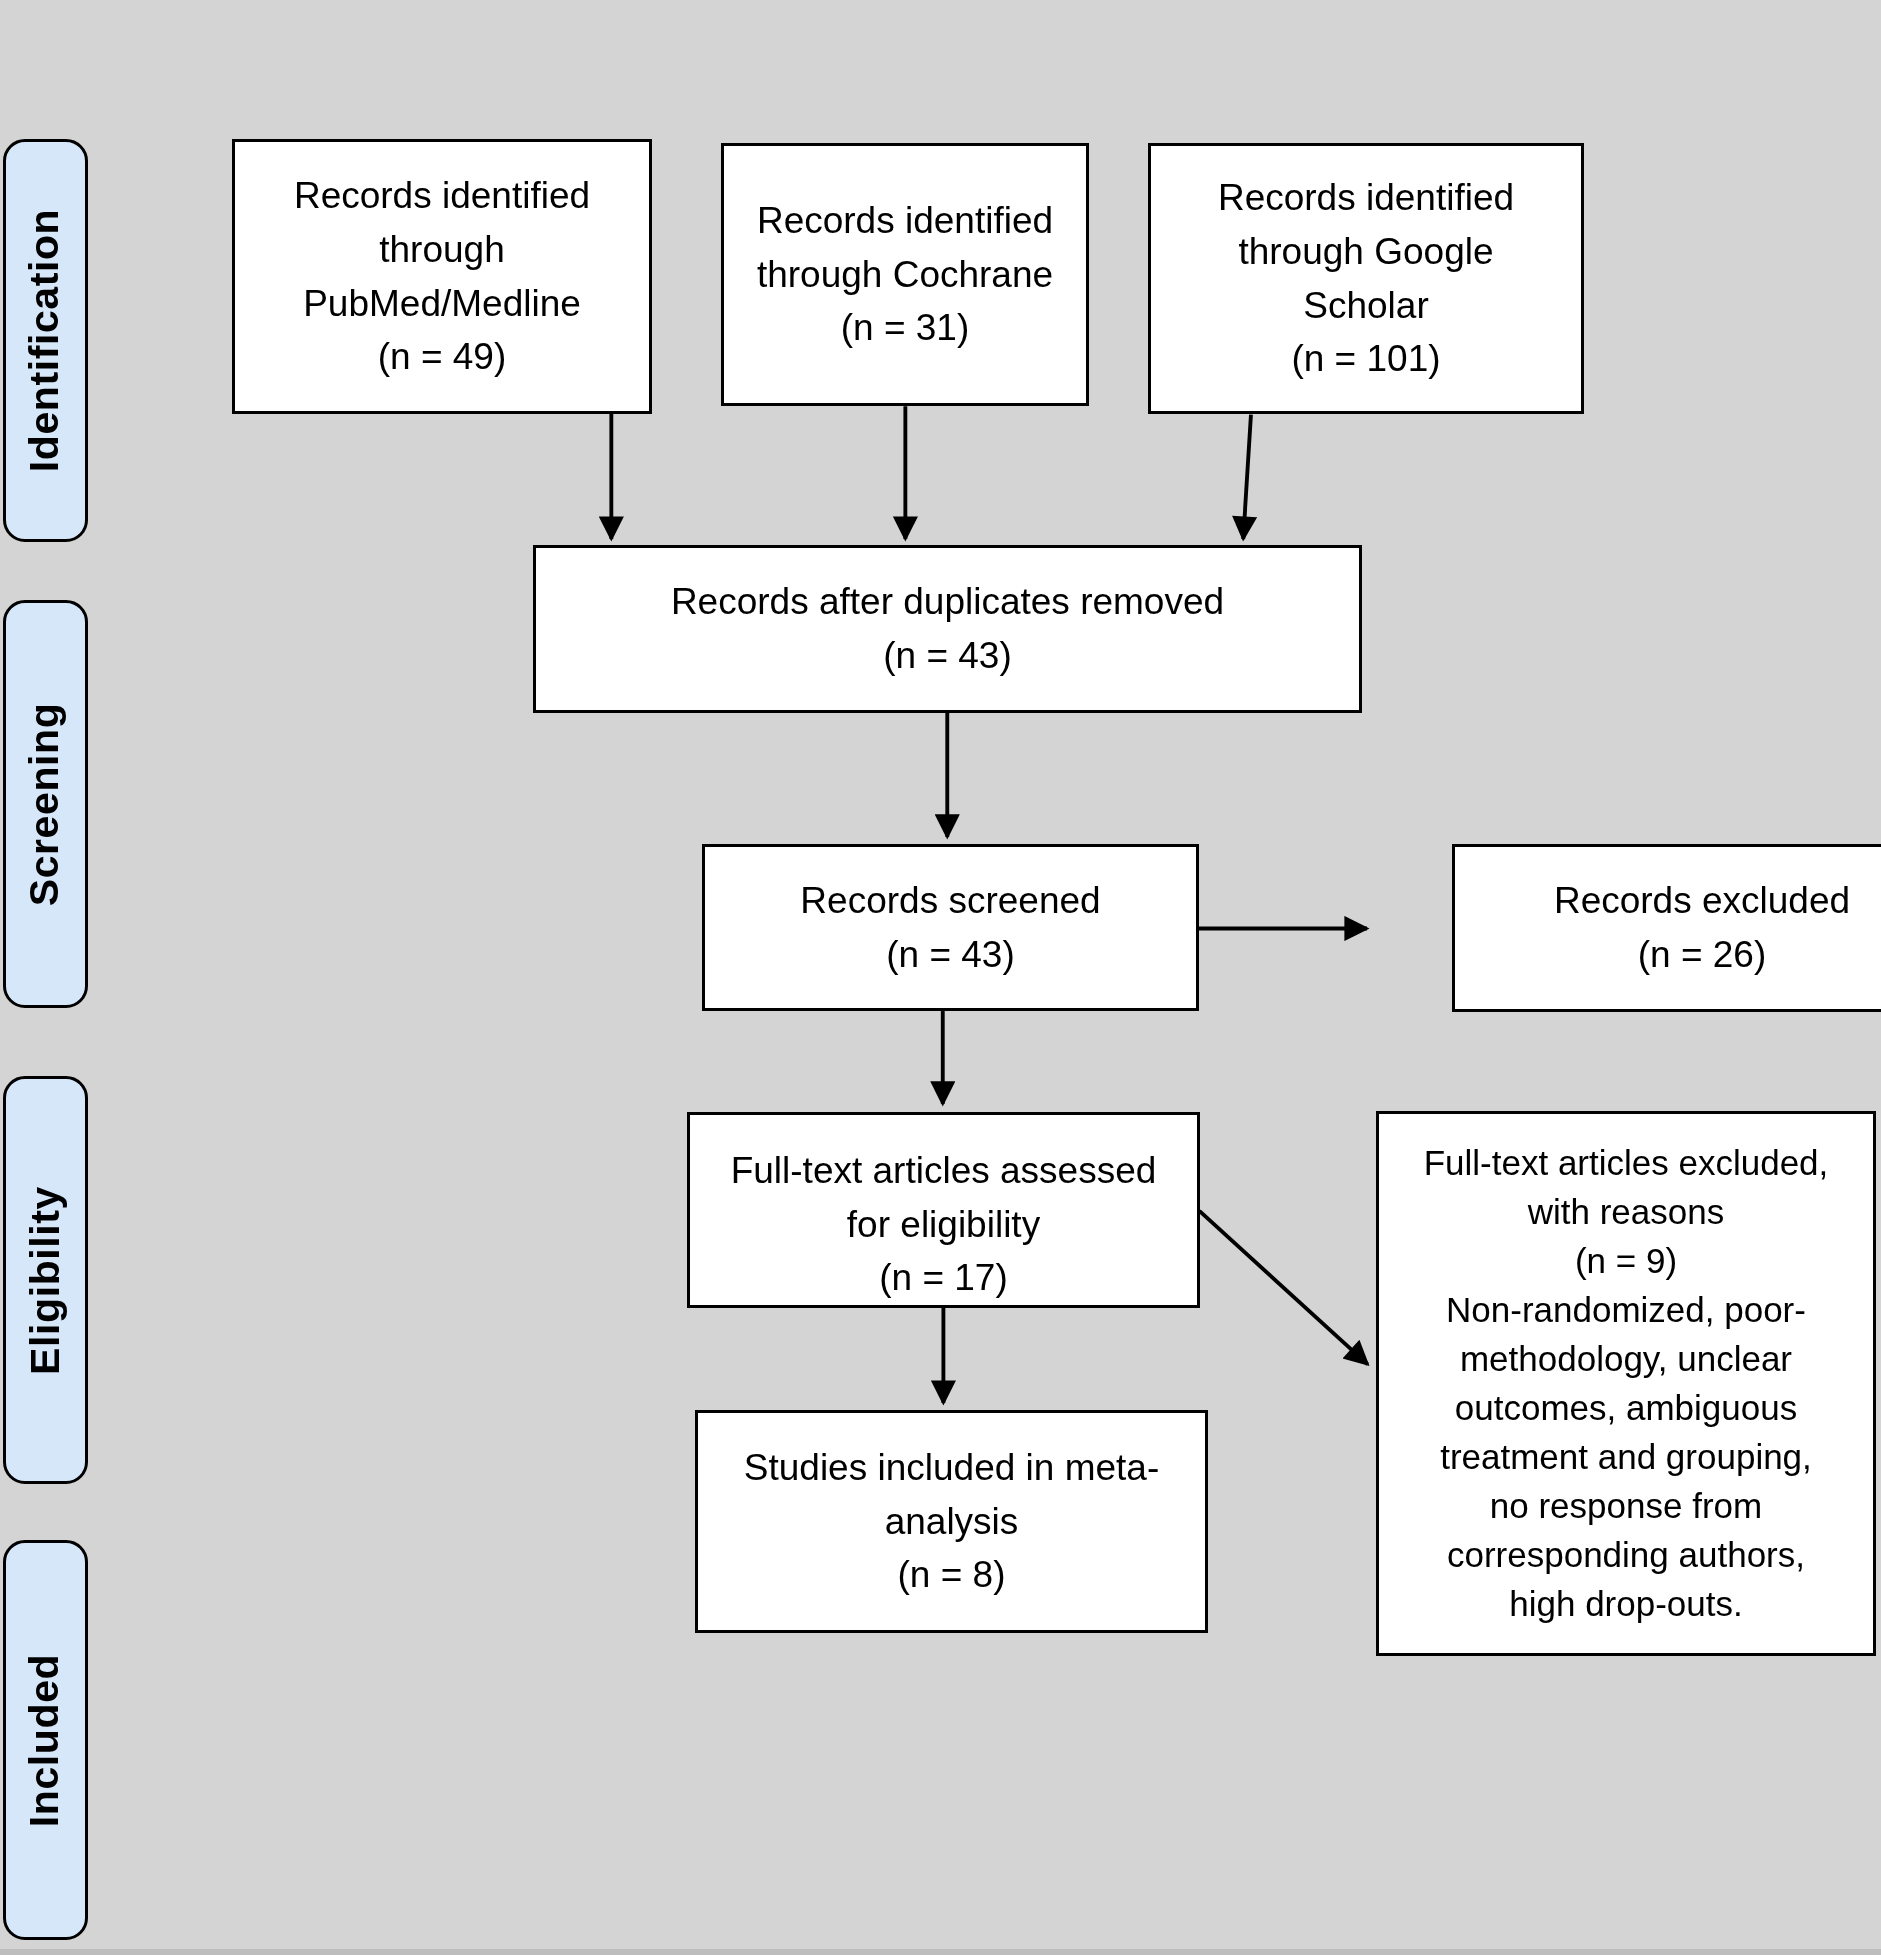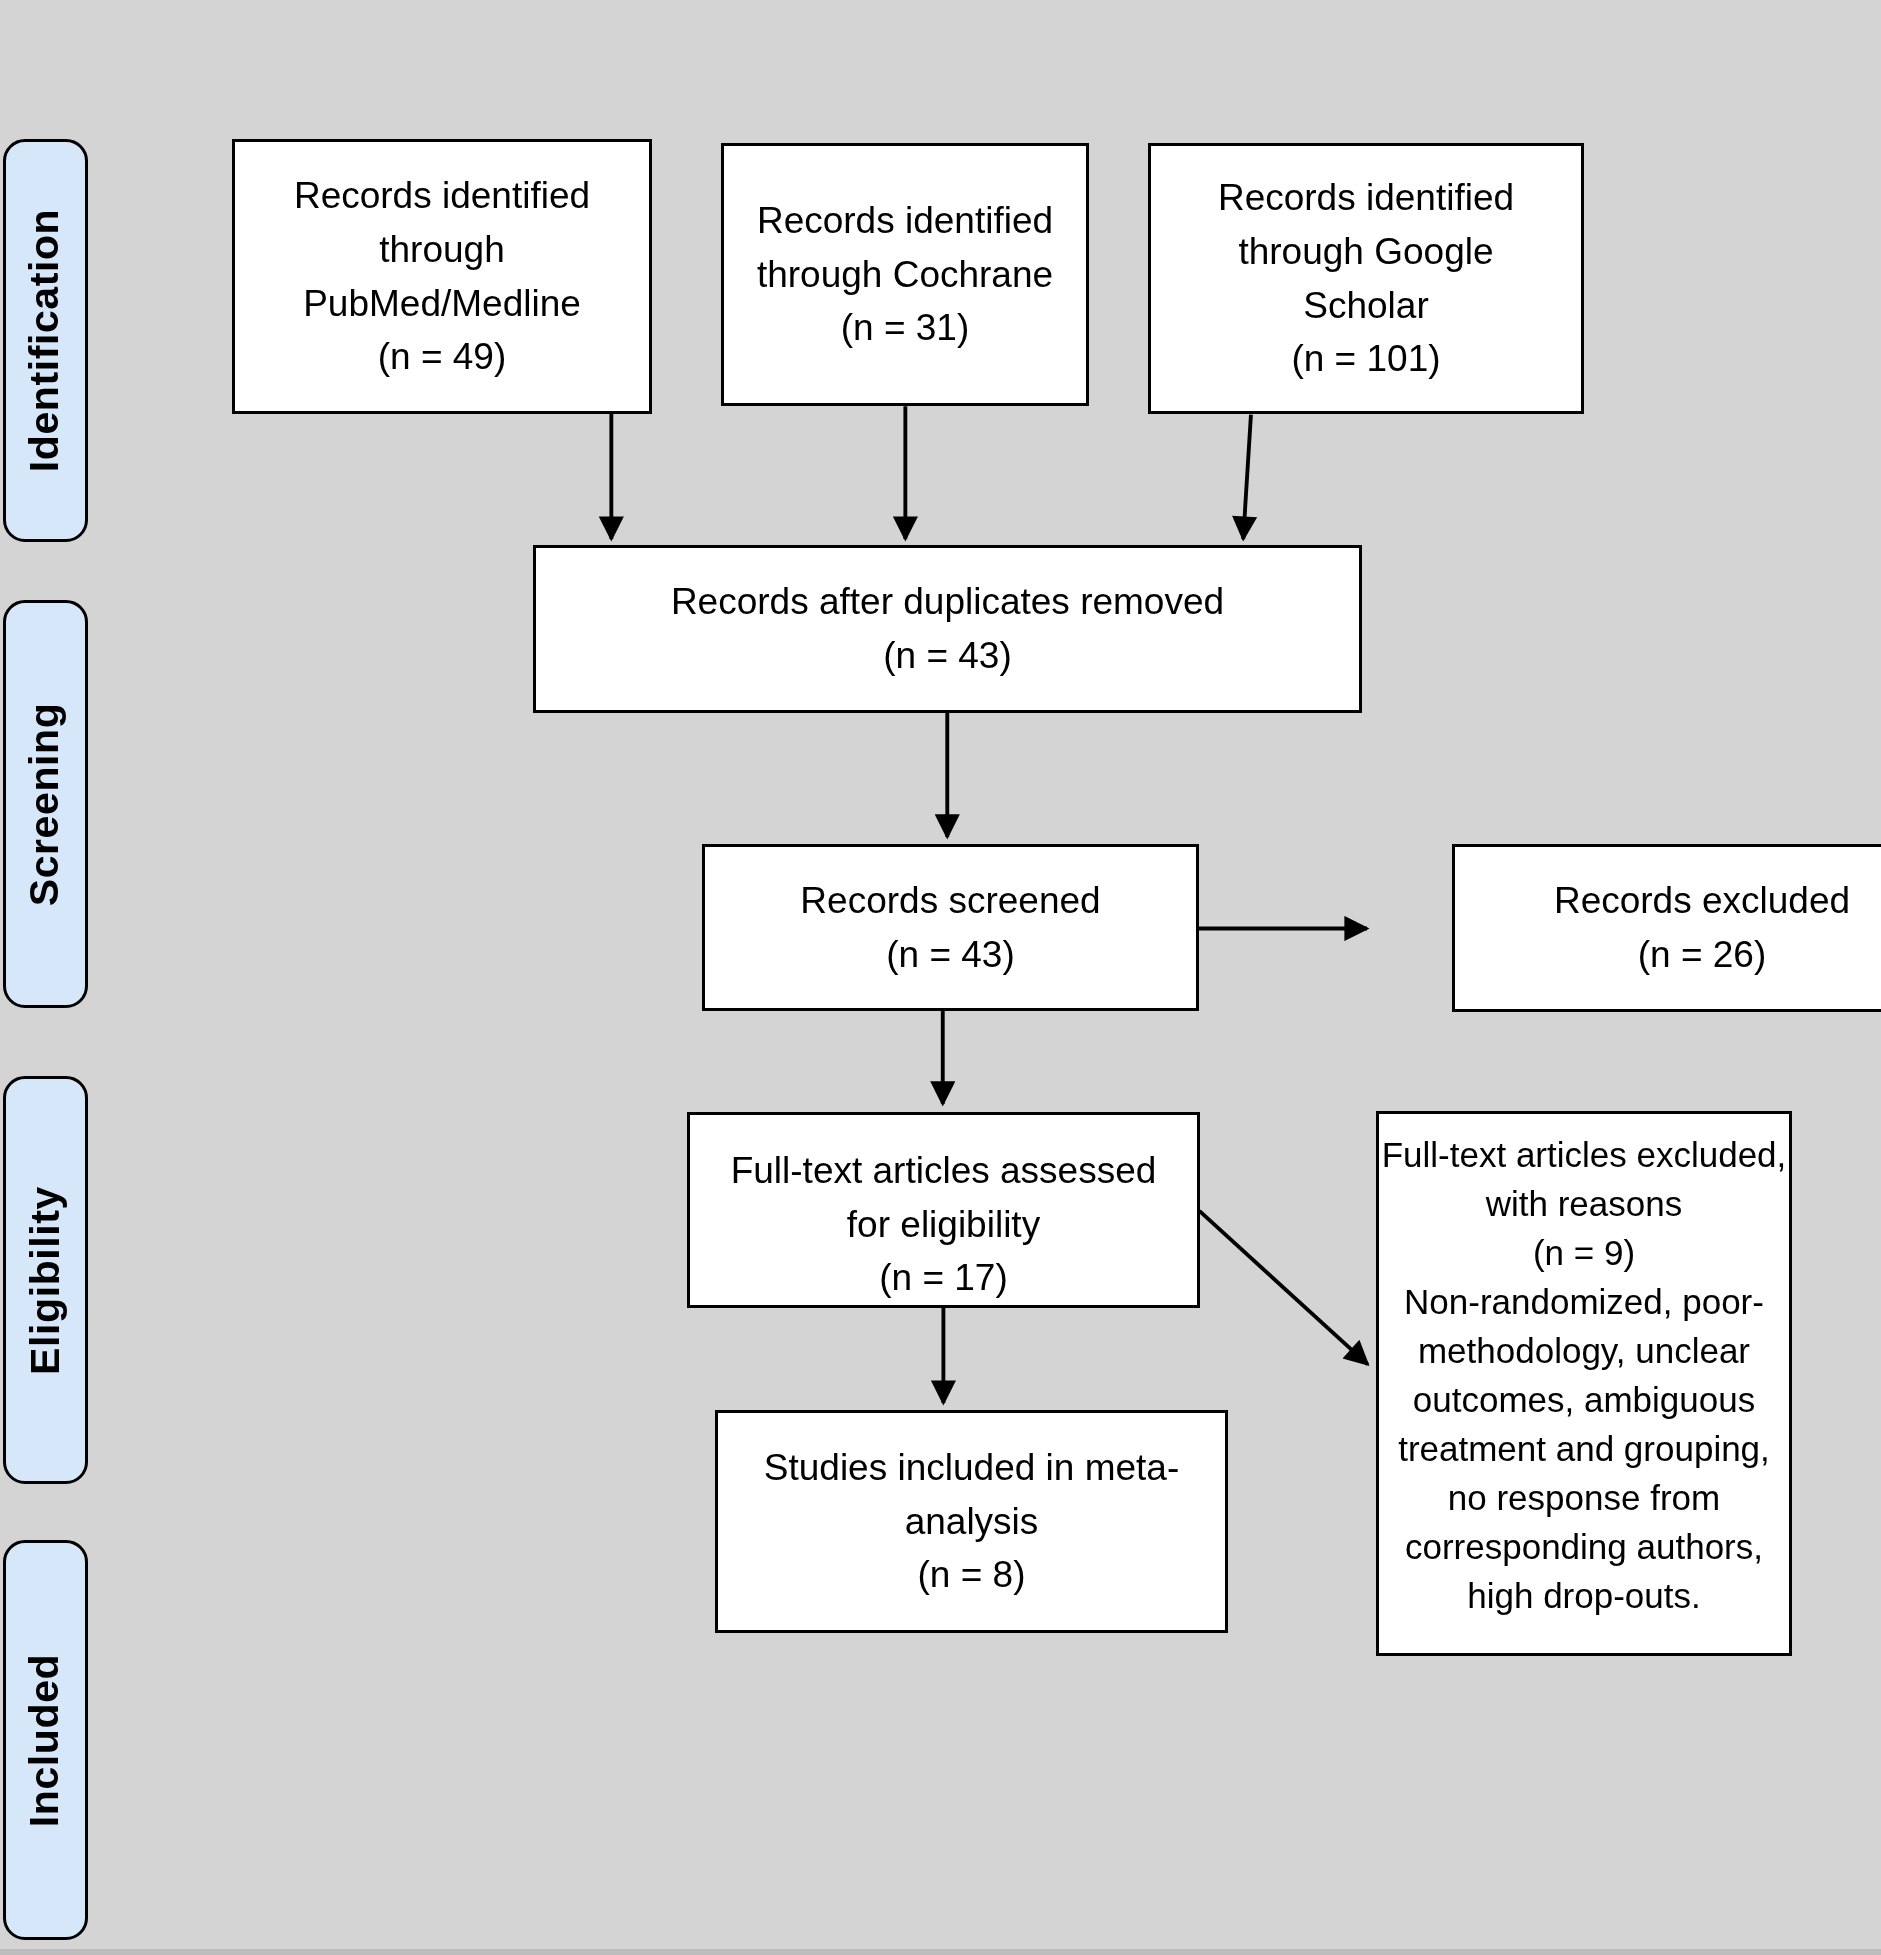--- a/index.html
+++ b/index.html
@@ -58,25 +58,25 @@
     line-height: 1.45;
     white-space: pre-line;
   }
   #box-pubmed     { left: 232px;  top: 139px;  width: 420px;  height: 275px; }
   #box-cochrane   { left: 721px; top: 143px;  width: 368px;  height: 263px; }
   #box-google     { left: 1148px; top: 143px;  width: 436px;  height: 271px; }
   #box-duplicates { left: 533px;  top: 545px;  width: 829px; height: 168px; }
   #box-screened   { left: 694px; top: 844px; width: 497px;  height: 167px; margin-left: 8px; }
   #box-excluded   { left: 1452px; top: 844px; width: 500px;  height: 168px; }
   #box-fulltext   { left: 687px; top: 1112px; width: 513px;  height: 196px; align-items: flex-end; }
-  #box-meta       { left: 695px; top: 1410px; width: 513px;  height: 223px; margin-left: 20px; }
+  #box-meta       { left: 695px; top: 1410px; width: 513px;  height: 223px; }
   #box-reasons    {
-    left: 1376px; top: 1111px; width: 416px; height: 545px;
+    left: 1376px; top: 1111px; width: 500px; height: 545px;
     align-items: flex-start;
-    padding-top: 16px;
+    padding-top: 24px;
     font-size: 35px;
     line-height: 1.4;
     overflow: hidden;
   }
   .bottom-edge {
     position: absolute;
     left: 0;
     bottom: 0;
     width: 100%;
     height: 5.8px;

